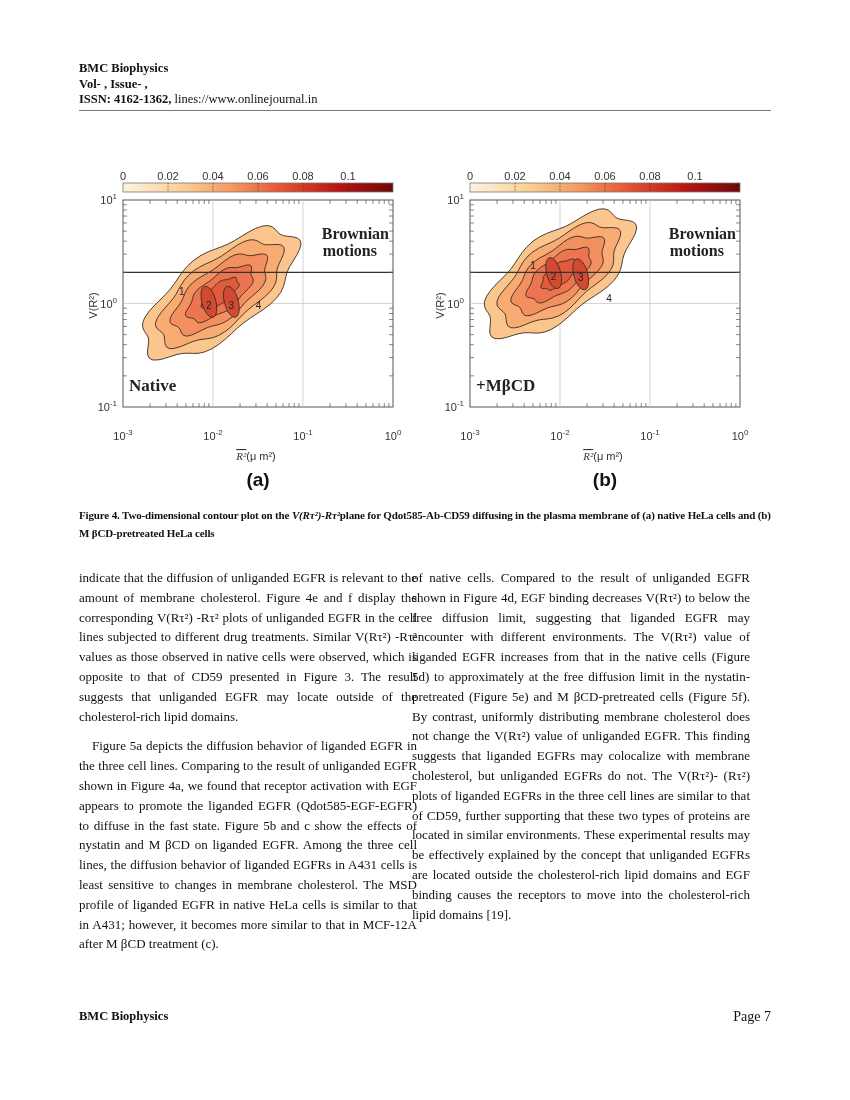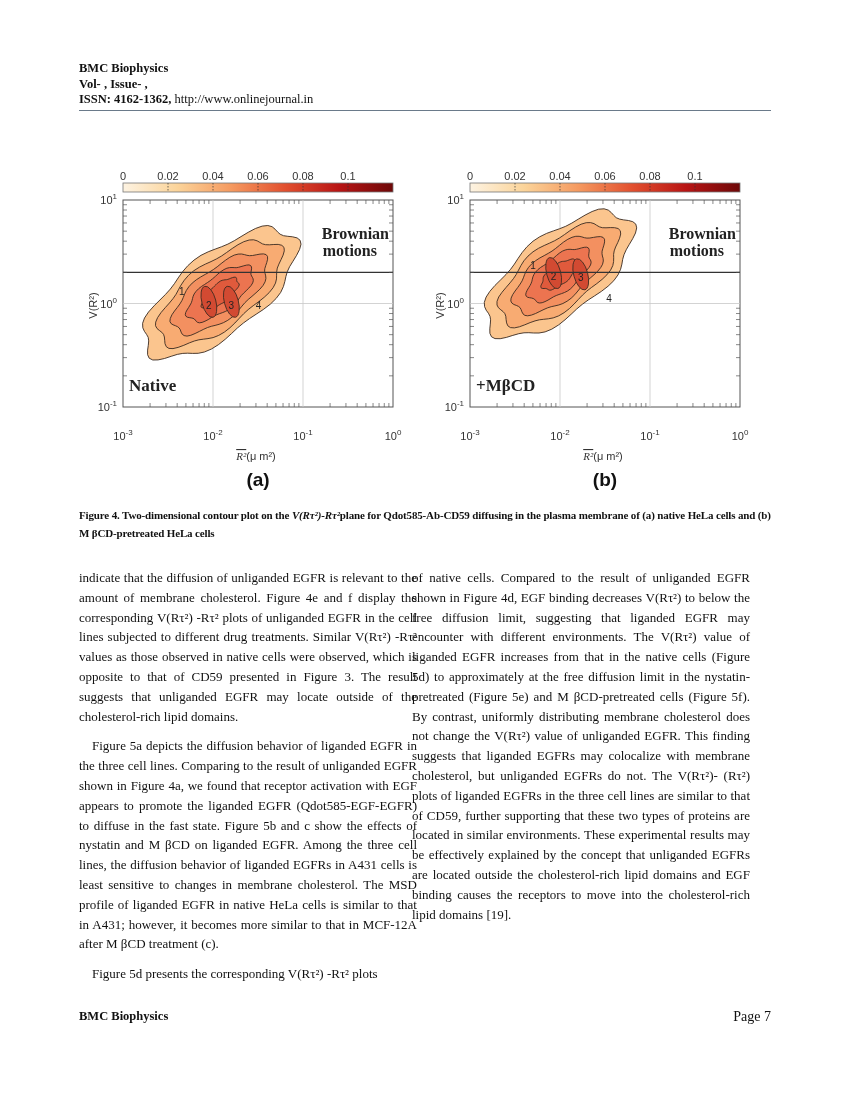--- a/index.html
+++ b/index.html
@@ -20,21 +20,21 @@
   .col-right { left:412px; top:568px; }
   .footer-left { position:absolute; left:79px; top:1009px; font-size:12.5px; font-weight:bold; }
   .footer-right { position:absolute; right:79px; top:1009px; font-size:14px; }
 </style>
 </head>
 <body>
 
 <div class="hdr">
   <div class="b">BMC Biophysics</div>
   <div class="b">Vol- , Issue- ,</div>
-  <div><span class="b">ISSN: 4162-1362,</span> <span>http://www.onlinejournal.in</span></div>
+  <div><span class="b">ISSN: 4162-1362,</span> <span>lines://www.onlinejournal.in</span></div>
 </div>
 <div class="hdr-rule"></div>
 
 <div class="fig">
   <svg id="figsvg" width="740" height="330">
       <defs>
         <linearGradient id="cbg0" x1="0" x2="1" y1="0" y2="0">
           <stop offset="0.000" stop-color="#fdf3e2"></stop>
           <stop offset="0.200" stop-color="#fbd49a"></stop>
           <stop offset="0.400" stop-color="#f59a60"></stop>
@@ -326,21 +326,20 @@
     </svg>
 </div>
 
 <div class="caption">
   <span>Figure 4. Two-dimensional contour plot on the </span><i>V(Rτ²)-Rτ²</i><span>plane for Qdot585-Ab-CD59 diffusing in the plasma membrane of (a) native HeLa cells and (b) M βCD-pretreated HeLa cells</span>
 </div>
 
 <div class="col col-left">
   <p>indicate that the diffusion of unliganded EGFR is relevant to the amount of membrane cholesterol. Figure 4e and f display the corresponding V(Rτ²) -Rτ² plots of unliganded EGFR in the cell lines subjected to different drug treatments. Similar V(Rτ²) -Rτ² values as those observed in native cells were observed, which is opposite to that of CD59 presented in Figure 3. The result suggests that unliganded EGFR may locate outside of the cholesterol-rich lipid domains.</p>
   <p class="ind">Figure 5a depicts the diffusion behavior of liganded EGFR in the three cell lines. Comparing to the result of unliganded EGFR shown in Figure 4a, we found that receptor activation with EGF appears to promote the liganded EGFR (Qdot585-EGF-EGFR) to diffuse in the fast state. Figure 5b and c show the effects of nystatin and M βCD on liganded EGFR. Among the three cell lines, the diffusion behavior of liganded EGFRs in A431 cells is least sensitive to changes in membrane cholesterol. The MSD profile of liganded EGFR in native HeLa cells is similar to that in A431; however, it becomes more similar to that in MCF-12A after M βCD treatment (c).</p>
-  <p class="ind">Figure 5d presents the corresponding V(Rτ²) -Rτ² plots</p>
 </div>
 
 <div class="col col-right">
   <p>of native cells. Compared to the result of unliganded EGFR shown in Figure 4d, EGF binding decreases V(Rτ²) to below the free diffusion limit, suggesting that liganded EGFR may encounter with different environments. The V(Rτ²) value of liganded EGFR increases from that in the native cells (Figure 5d) to approximately at the free diffusion limit in the nystatin-pretreated (Figure 5e) and M βCD-pretreated cells (Figure 5f). By contrast, uniformly distributing membrane cholesterol does not change the V(Rτ²) value of unliganded EGFR. This finding suggests that liganded EGFRs may colocalize with membrane cholesterol, but unliganded EGFRs do not. The V(Rτ²)- (Rτ²) plots of liganded EGFRs in the three cell lines are similar to that of CD59, further supporting that these two types of proteins are located in similar environments. These experimental results may be effectively explained by the concept that unliganded EGFRs are located outside the cholesterol-rich lipid domains and EGF binding causes the receptors to move into the cholesterol-rich lipid domains [19].</p>
 </div>
 
 <div class="footer-left">BMC Biophysics</div>
 <div class="footer-right">Page 7</div>
 
 </body></html>

